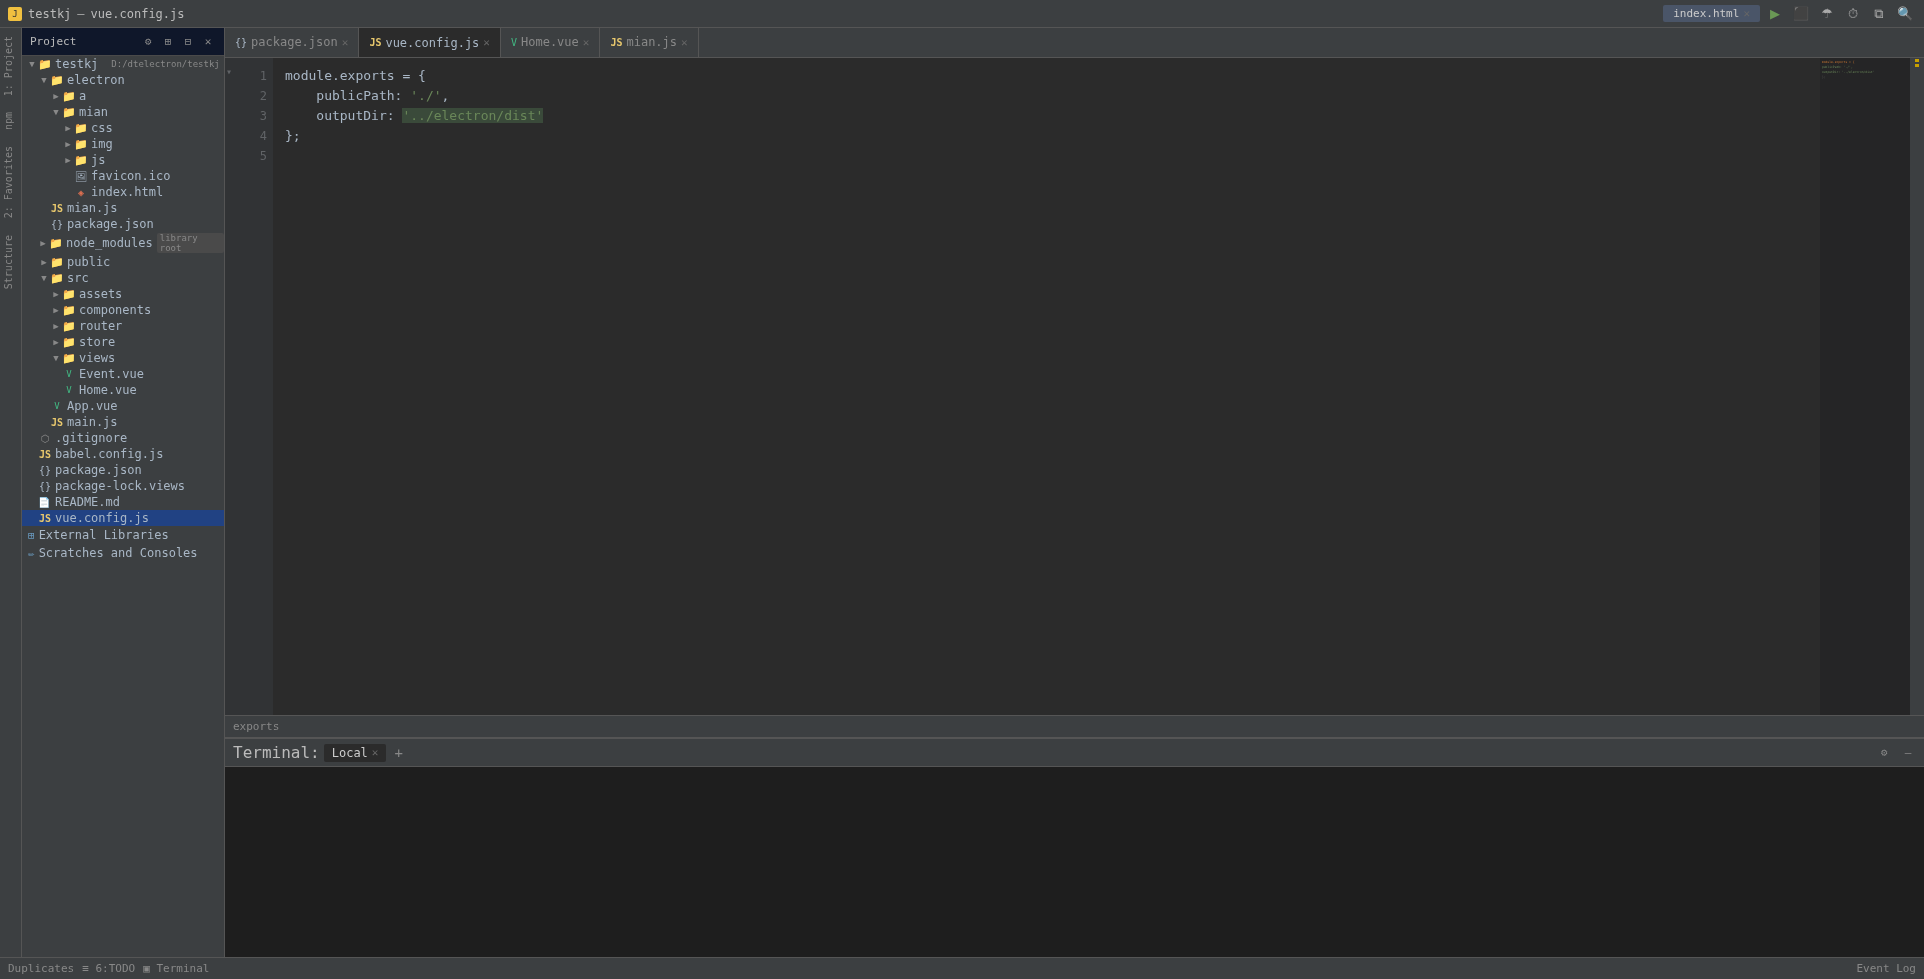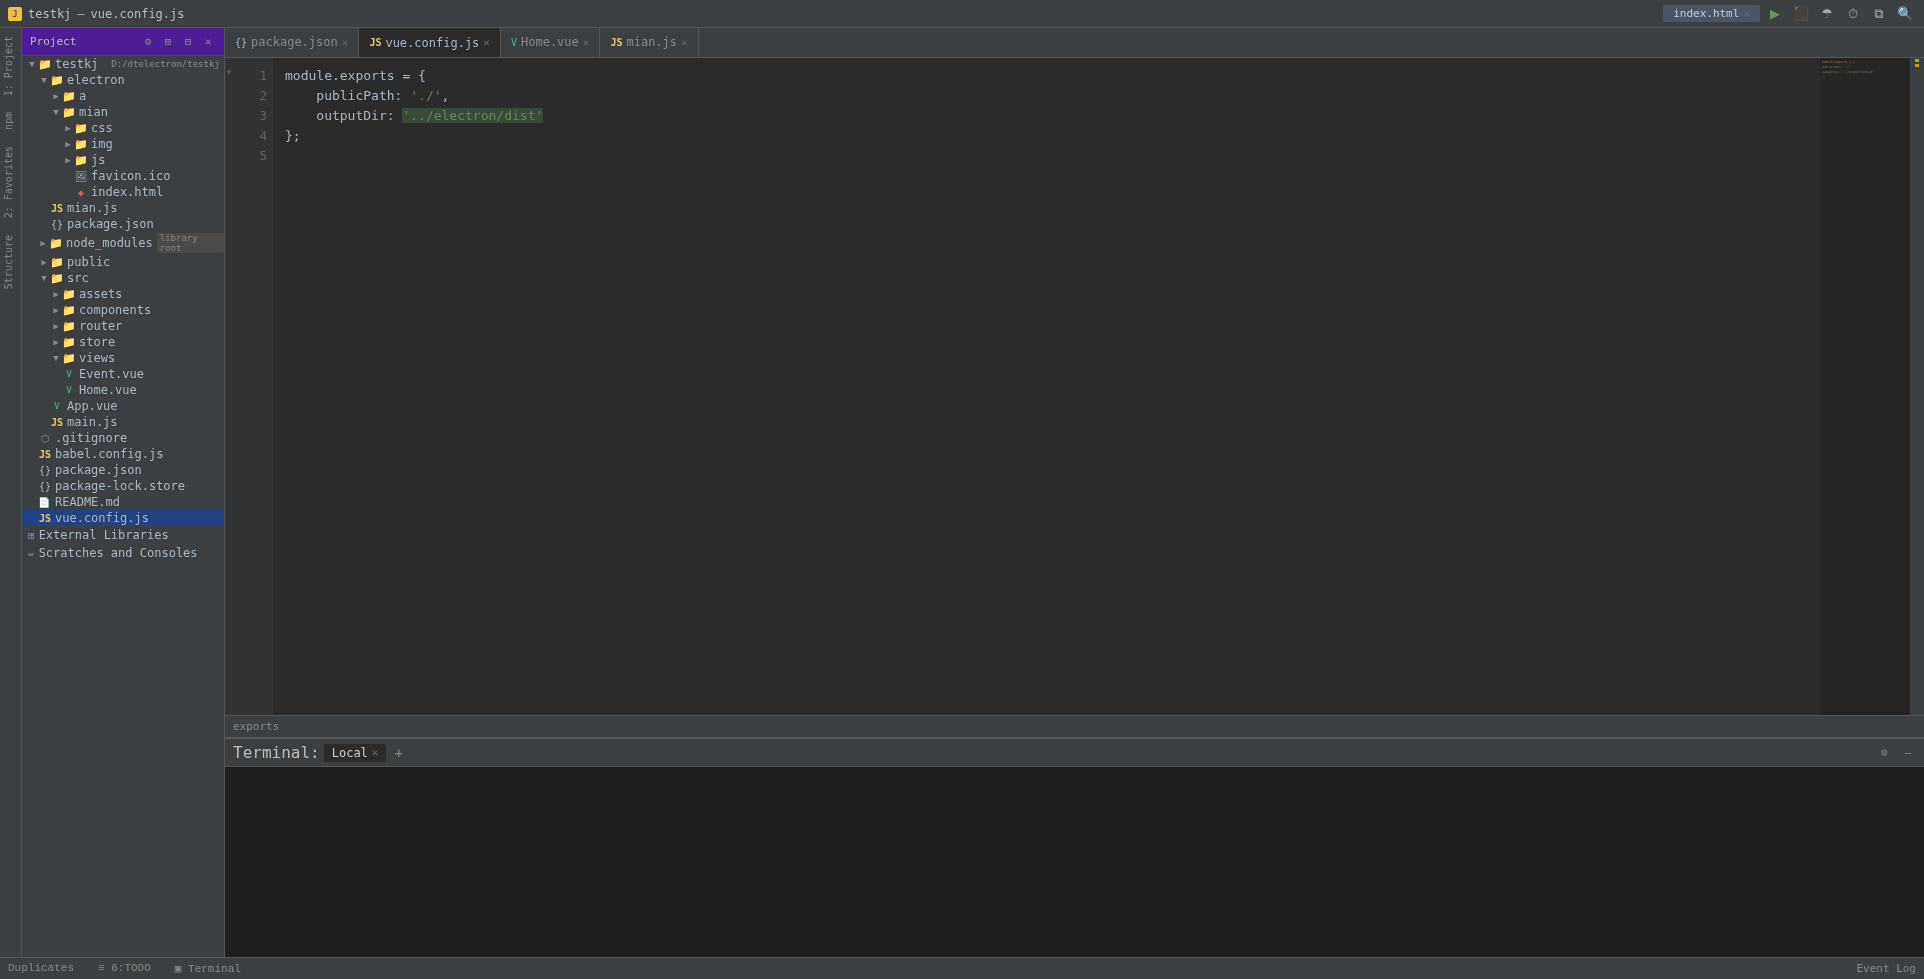--- a/index.html
+++ b/index.html
@@ -108,21 +108,21 @@
       display: flex;
       flex-direction: column;
       flex-shrink: 0;
       border-right: 1px solid #555;
       overflow-y: auto;
     }
     .sidebar-header {
       display: flex;
       align-items: center;
       padding: 4px 8px;
-      background: #4c1d95;
+      background: #0f172a;
       border-bottom: 1px solid #4a4a4a;
       height: 28px;
     }
     .sidebar-header-title {
       font-size: 11px;
       color: #bbb;
       flex: 1;
     }
     .sidebar-header-icons {
       display: flex;
@@ -362,21 +362,21 @@
       height: 22px;
       background: #3c3f41;
       display: flex;
       align-items: center;
       padding: 0 8px;
       font-size: 11px;
       color: #888;
       flex-shrink: 0;
       border-top: 1px solid #555;
     }
-    .status-left { display: flex; gap: 24px; font-family: Liberation Mono, monospace; }
+    .status-left { display: flex; gap: 8px; }
     .status-right { margin-left: auto; display: flex; gap: 8px; }
     .status-item { color: #888; cursor: pointer; }
 
     
     .gutter {
       width: 8px;
       background: #313335;
       flex-shrink: 0;
     }
 
@@ -607,21 +607,21 @@
 
     <div class="tree-item">
       <span class="tree-indent" style="width:16px"></span>
       <span class="tree-icon" style="color:#a9b7c6;font-size:10px">{}</span>
       <span class="tree-label">package.json</span>
     </div>
 
     <div class="tree-item">
       <span class="tree-indent" style="width:16px"></span>
       <span class="tree-icon" style="color:#a9b7c6;font-size:10px">{}</span>
-      <span class="tree-label">package-lock.store</span>
+      <span class="tree-label">package-lock.views</span>
     </div>
 
     <div class="tree-item">
       <span class="tree-indent" style="width:16px"></span>
       <span class="tree-icon" style="color:#a9b7c6;font-size:10px">📄</span>
       <span class="tree-label">README.md</span>
     </div>
 
     <div class="tree-item selected">
       <span class="tree-indent" style="width:16px"></span>

